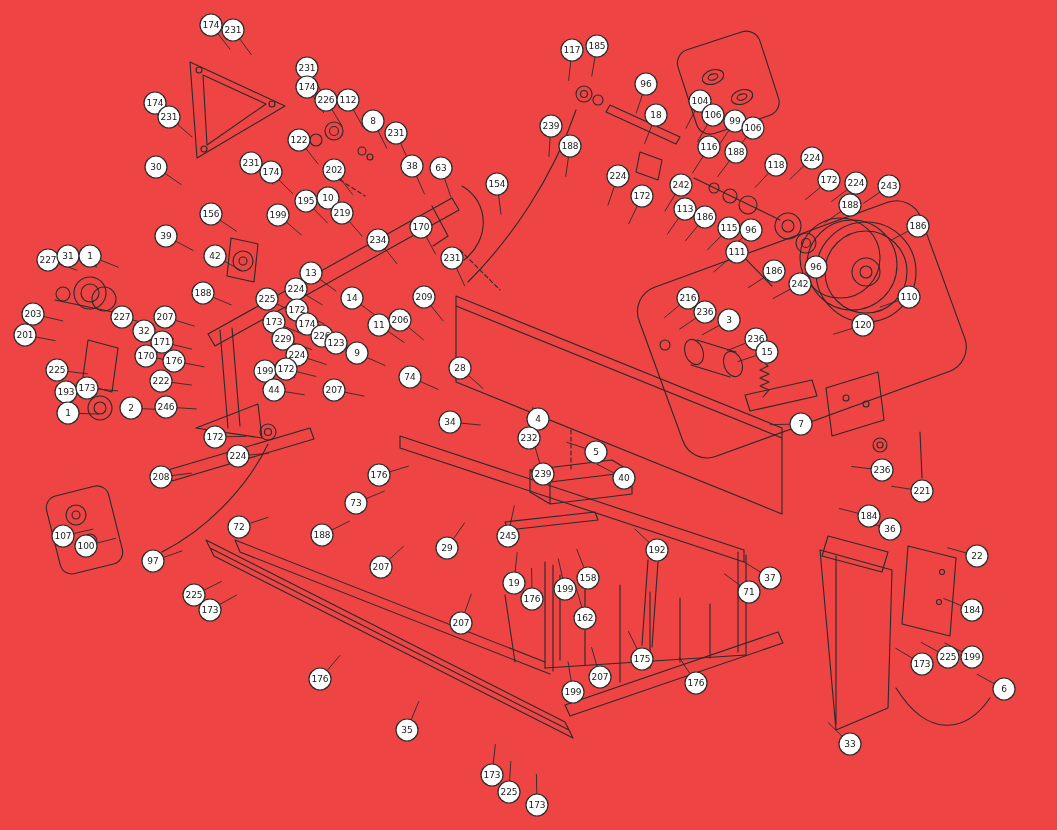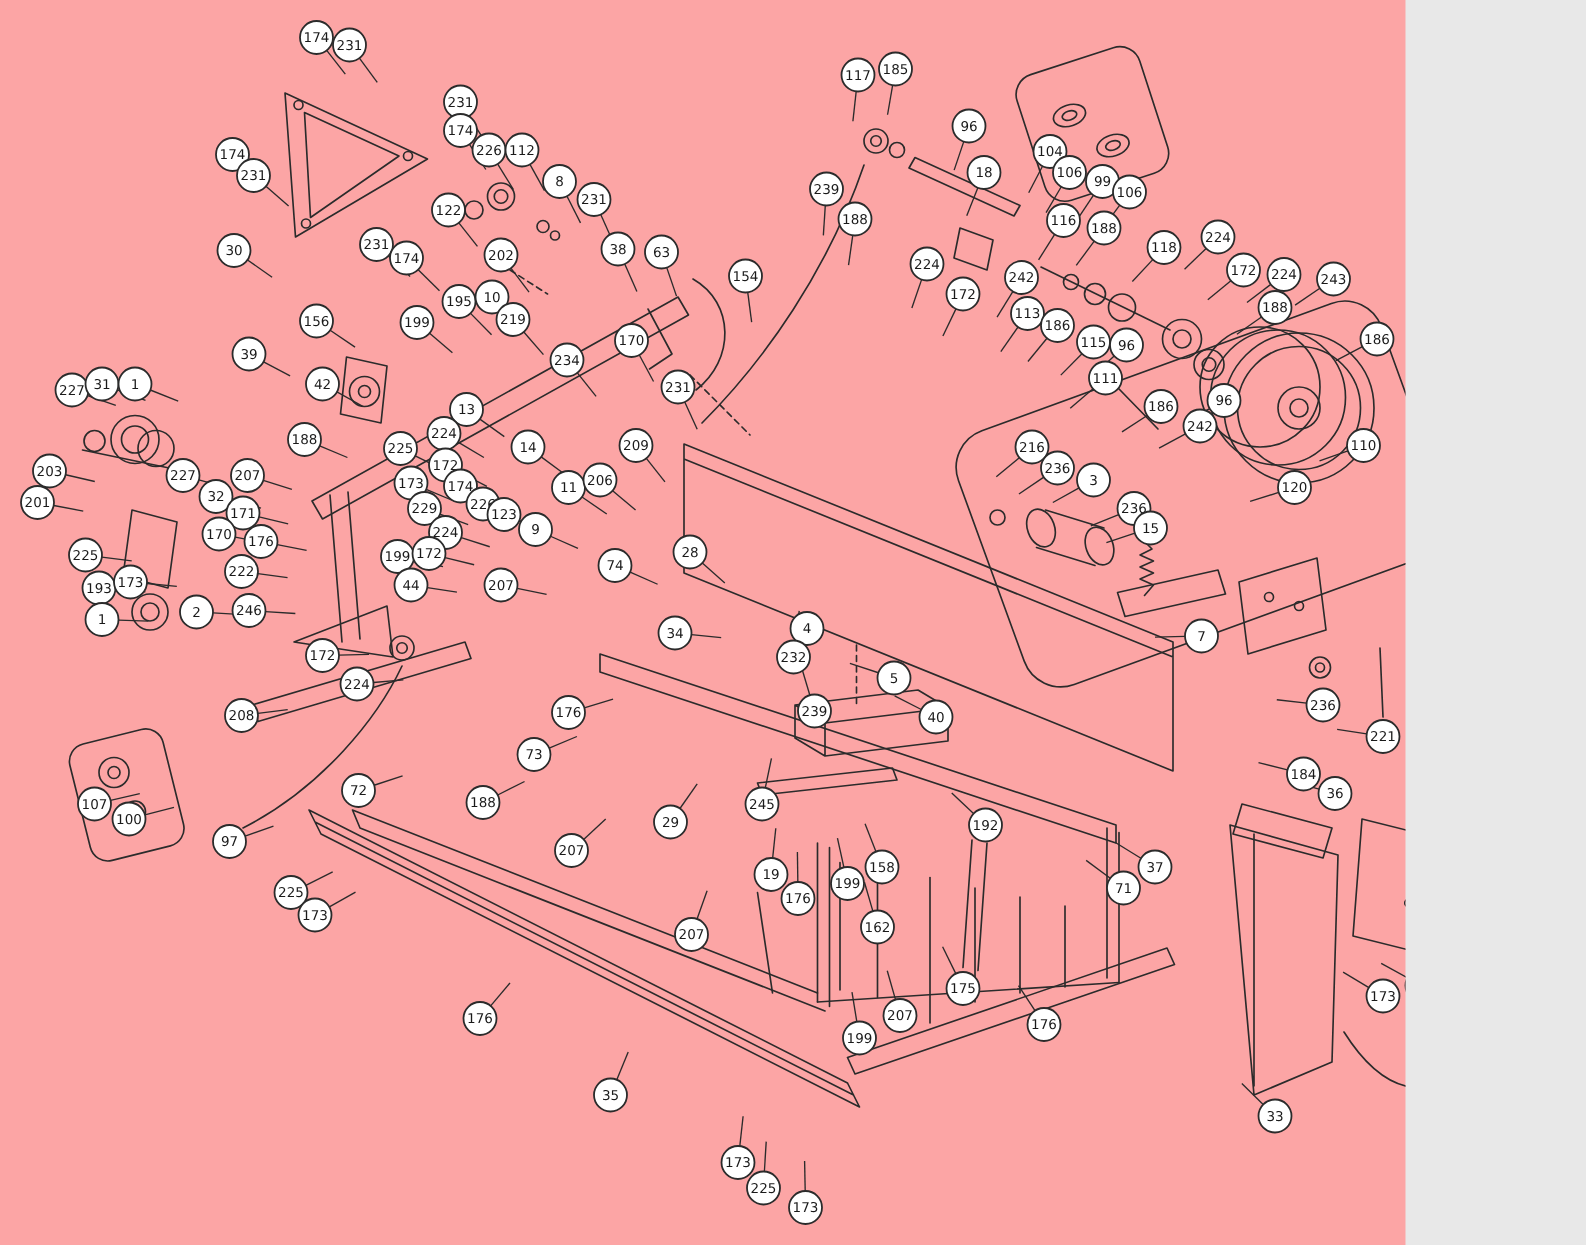--- a/index.html
+++ b/index.html
@@ -1,19 +1,19 @@
 <!DOCTYPE html>
 <html><head>
 <meta charset="utf-8">
 <style>
   html,body{margin:0;padding:0;background:#e8e8e8;}
   .stage{
     position:relative;
-    width:937px;height:830px;
-    background:#fca5a5;
+    width:1057px;height:830px;
+    background:#ef4444;
     font-family:"DejaVu Sans", sans-serif;
     overflow:hidden;
   }
   svg{display:block;}
   .balloon-text{
     font-family:"DejaVu Sans", sans-serif;
     fill:#1a1a1a;
   }
 </style>
 </head>

